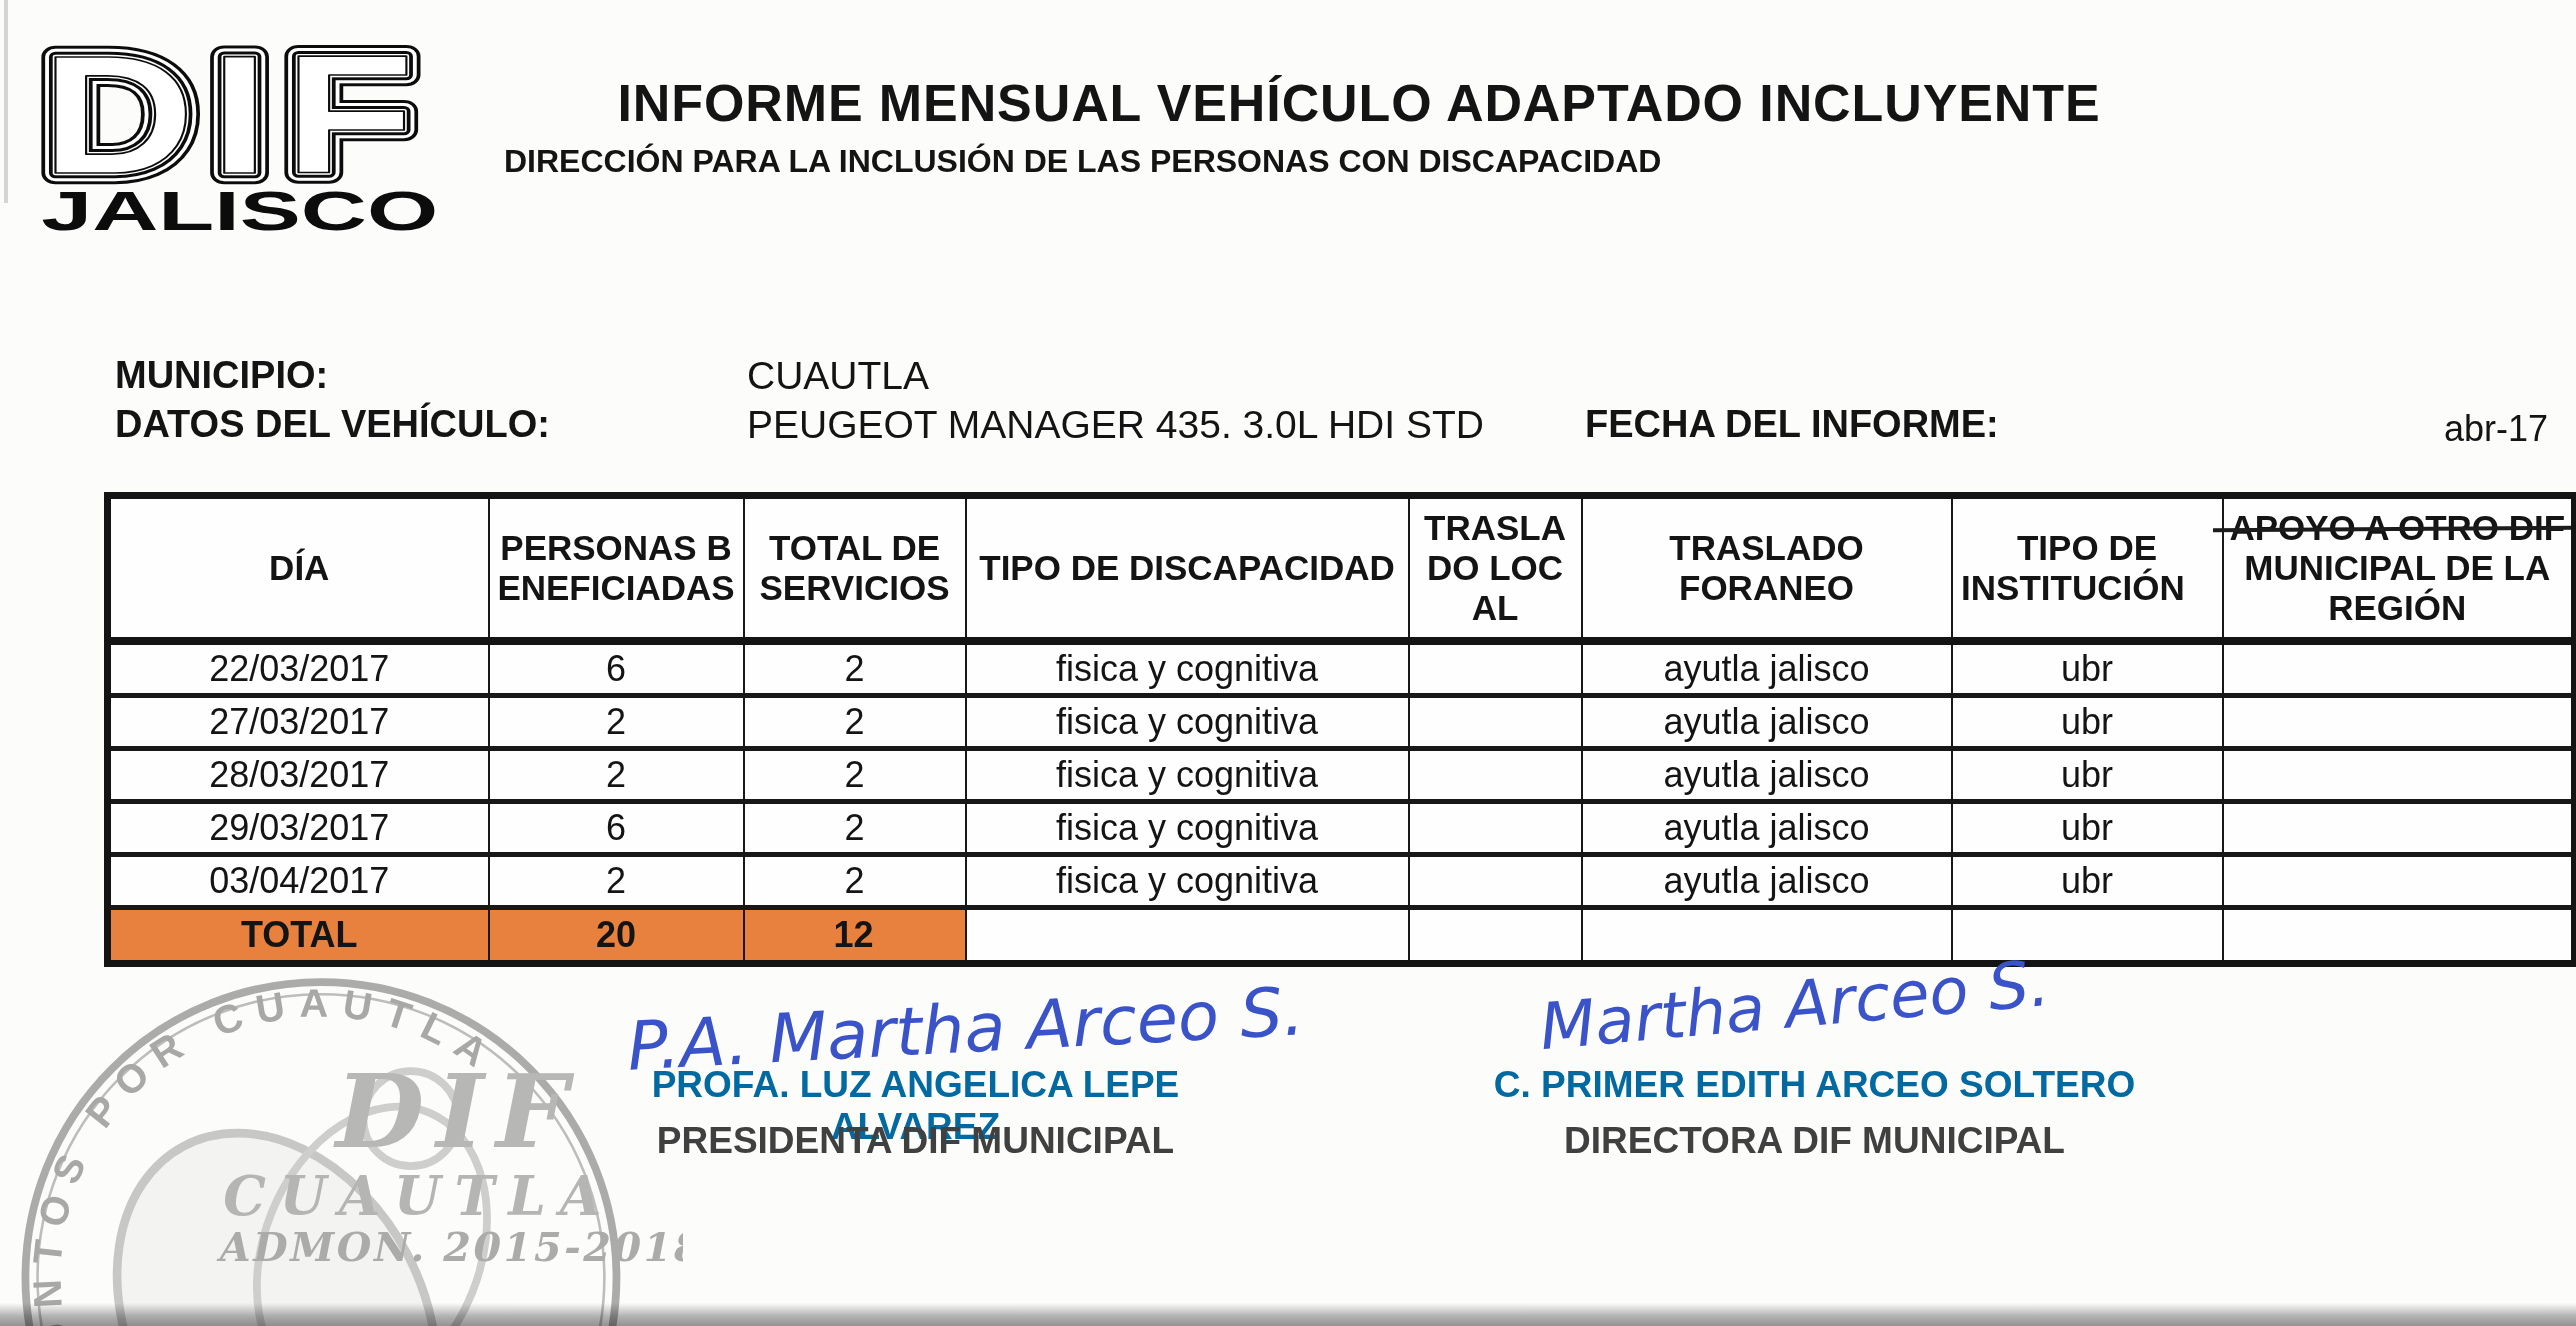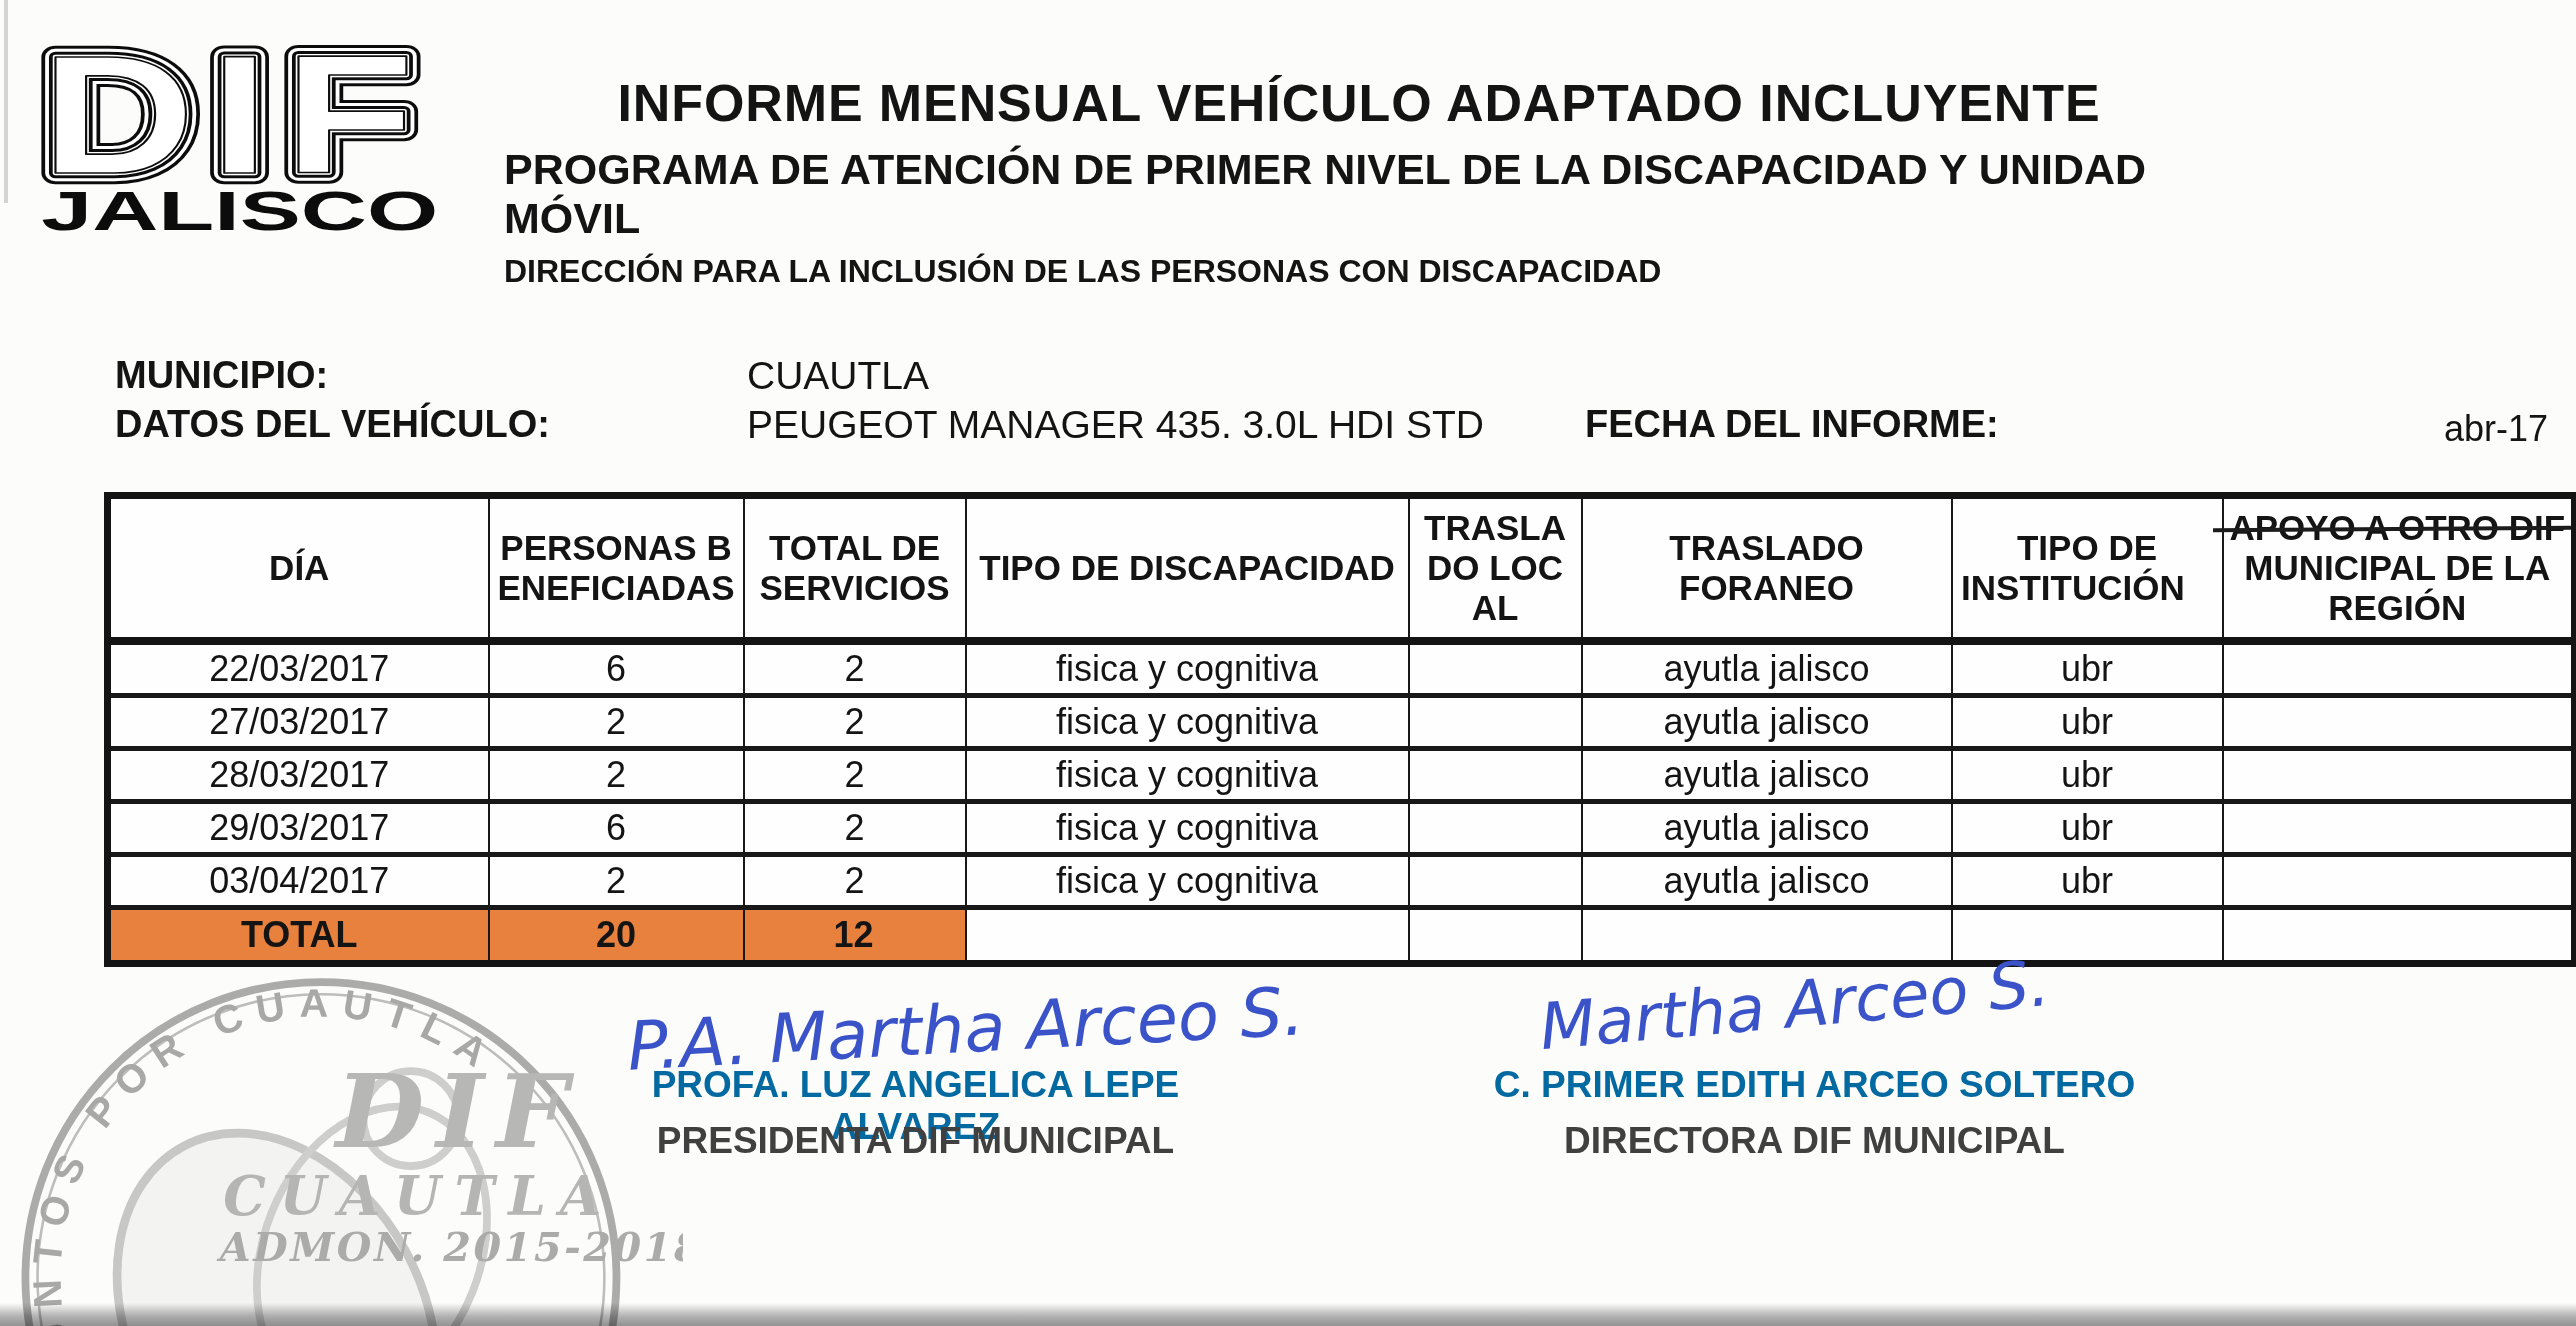--- a/index.html
+++ b/index.html
@@ -108,21 +108,20 @@
     <text x="14" y="192" class="dif-big stk1" textLength="450" lengthAdjust="spacingAndGlyphs">DIF</text>
     <text x="14" y="192" class="dif-big stk2" textLength="450" lengthAdjust="spacingAndGlyphs">DIF</text>
     <text x="14" y="192" class="dif-big stk3" textLength="450" lengthAdjust="spacingAndGlyphs">DIF</text>
     <text x="14" y="192" class="dif-big stk4" textLength="450" lengthAdjust="spacingAndGlyphs">DIF</text>
     <text x="14" y="192" class="dif-big stk5" textLength="450" lengthAdjust="spacingAndGlyphs">DIF</text>
     <text x="14" y="258" class="jalisco" textLength="460" lengthAdjust="spacingAndGlyphs">JALISCO</text>
   </svg>
 
   <div class="abs title-block">
     <div class="title-1">INFORME MENSUAL VEHÍCULO ADAPTADO INCLUYENTE</div>
-    <div class="title-2">PROGRAMA DE ATENCIÓN DE PRIMER NIVEL DE LA DISCAPACIDAD Y UNIDAD MÓVIL</div>
     <div class="title-3">DIRECCIÓN PARA LA INCLUSIÓN DE LAS PERSONAS CON DISCAPACIDAD</div>
   </div>
 
   <div class="abs lbl municipio-label">MUNICIPIO:</div>
   <div class="abs val municipio-value">CUAUTLA</div>
   <div class="abs lbl vehiculo-label">DATOS DEL VEHÍCULO:</div>
   <div class="abs val vehiculo-value">PEUGEOT MANAGER 435. 3.0L HDI STD</div>
   <div class="abs lbl fecha-label">FECHA DEL INFORME:</div>
   <div class="abs val fecha-value">abr-17</div>
 

